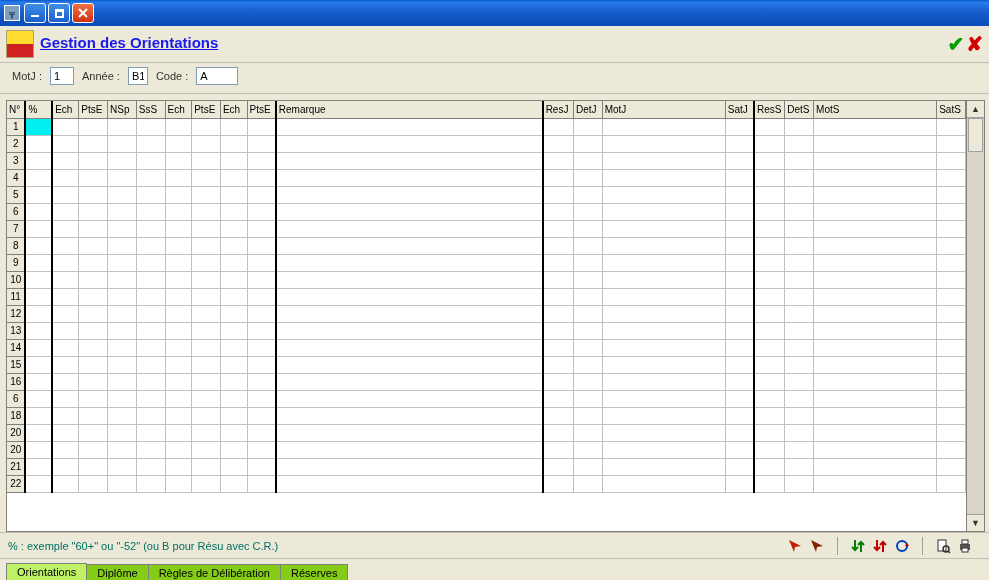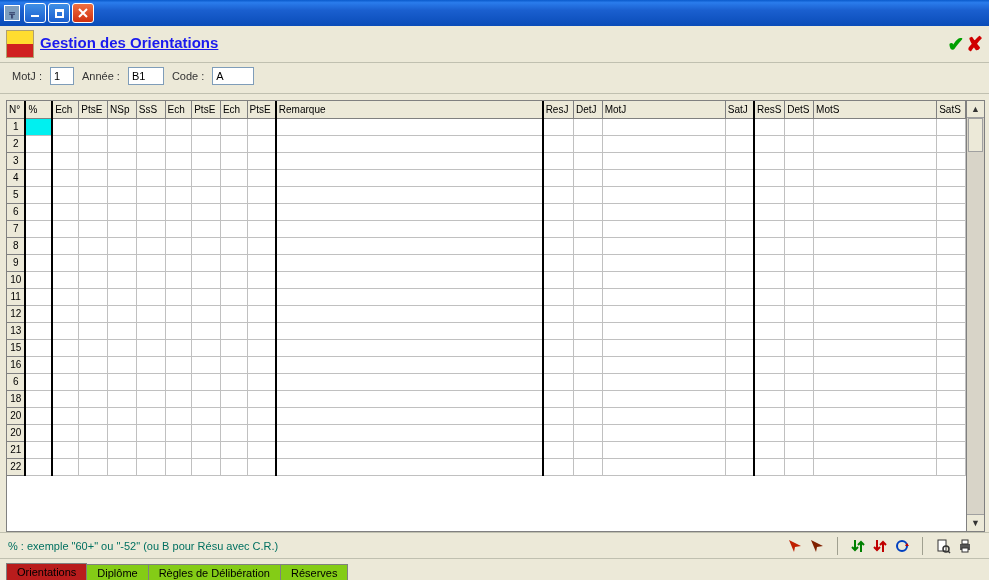--- a/index.html
+++ b/index.html
@@ -61,21 +61,21 @@
   .filter-row {
     display:flex;align-items:center;gap:8px;padding:4px 8px 8px 12px;
     border-bottom:1px solid #c0c0b0;
   }
   .filter-row label { font-size:11px;color:#333; }
   .filter-row input {
     font-family:inherit;font-size:11px;border:1px solid #7f9db9;
     padding:1px 3px;background:#fff;height:18px;
   }
   .in-ecole{width:24px;}
-  .in-annee{width:36px;}
+  .in-annee{width:20px;}
   .in-code{width:42px;}
 
   
   .grid-wrap {
     flex:1;display:flex;padding:6px 4px 0 6px; gap:0;
     min-height:0;
   }
   .grid-scroller {
     flex:1;overflow:hidden;background:#fff;border:1px solid #808080;
   }
@@ -125,21 +125,21 @@
   .tabs {
     display:flex;align-items:flex-end;padding:0 6px;height:22px;gap:0;
     border-top:1px solid #c0c0b0;
   }
   .tab {
     border:1px solid #808080;border-top:1px solid #808080;
     background:#84cc16;padding:2px 10px;font-size:11px;
     border-bottom:none;margin-right:-1px;position:relative;top:1px;
   }
   .tab.active {
-    background:#b91c1c;top:0;
+    background:#bef264;top:0;
   }
 
   
   .c-n {width:18px;}
   .c-pct{width:26px;}
   .c-ech{width:26px;}
   .c-pts{width:28px;}
   .c-nsp{width:28px;}
   .c-sss{width:28px;}
   .c-rem{width:260px;}
@@ -507,20 +507,41 @@
             <td class="grp-sep"></td>
             <td></td>
             <td></td>
             <td></td>
             <td class="grp-sep"></td>
             <td></td>
             <td></td>
             <td></td>
           </tr>
           <tr>
+            <td class="rowhdr">14</td>
+            <td class="grp-sep"></td>
+            <td class="grp-sep"></td>
+            <td></td>
+            <td></td>
+            <td></td>
+            <td></td>
+            <td></td>
+            <td></td>
+            <td></td>
+            <td class="grp-sep"></td>
+            <td class="grp-sep"></td>
+            <td></td>
+            <td></td>
+            <td></td>
+            <td class="grp-sep"></td>
+            <td></td>
+            <td></td>
+            <td></td>
+          </tr>
+          <tr>
             <td class="rowhdr">15</td>
             <td class="grp-sep"></td>
             <td class="grp-sep"></td>
             <td></td>
             <td></td>
             <td></td>
             <td></td>
             <td></td>
             <td></td>
             <td></td>

